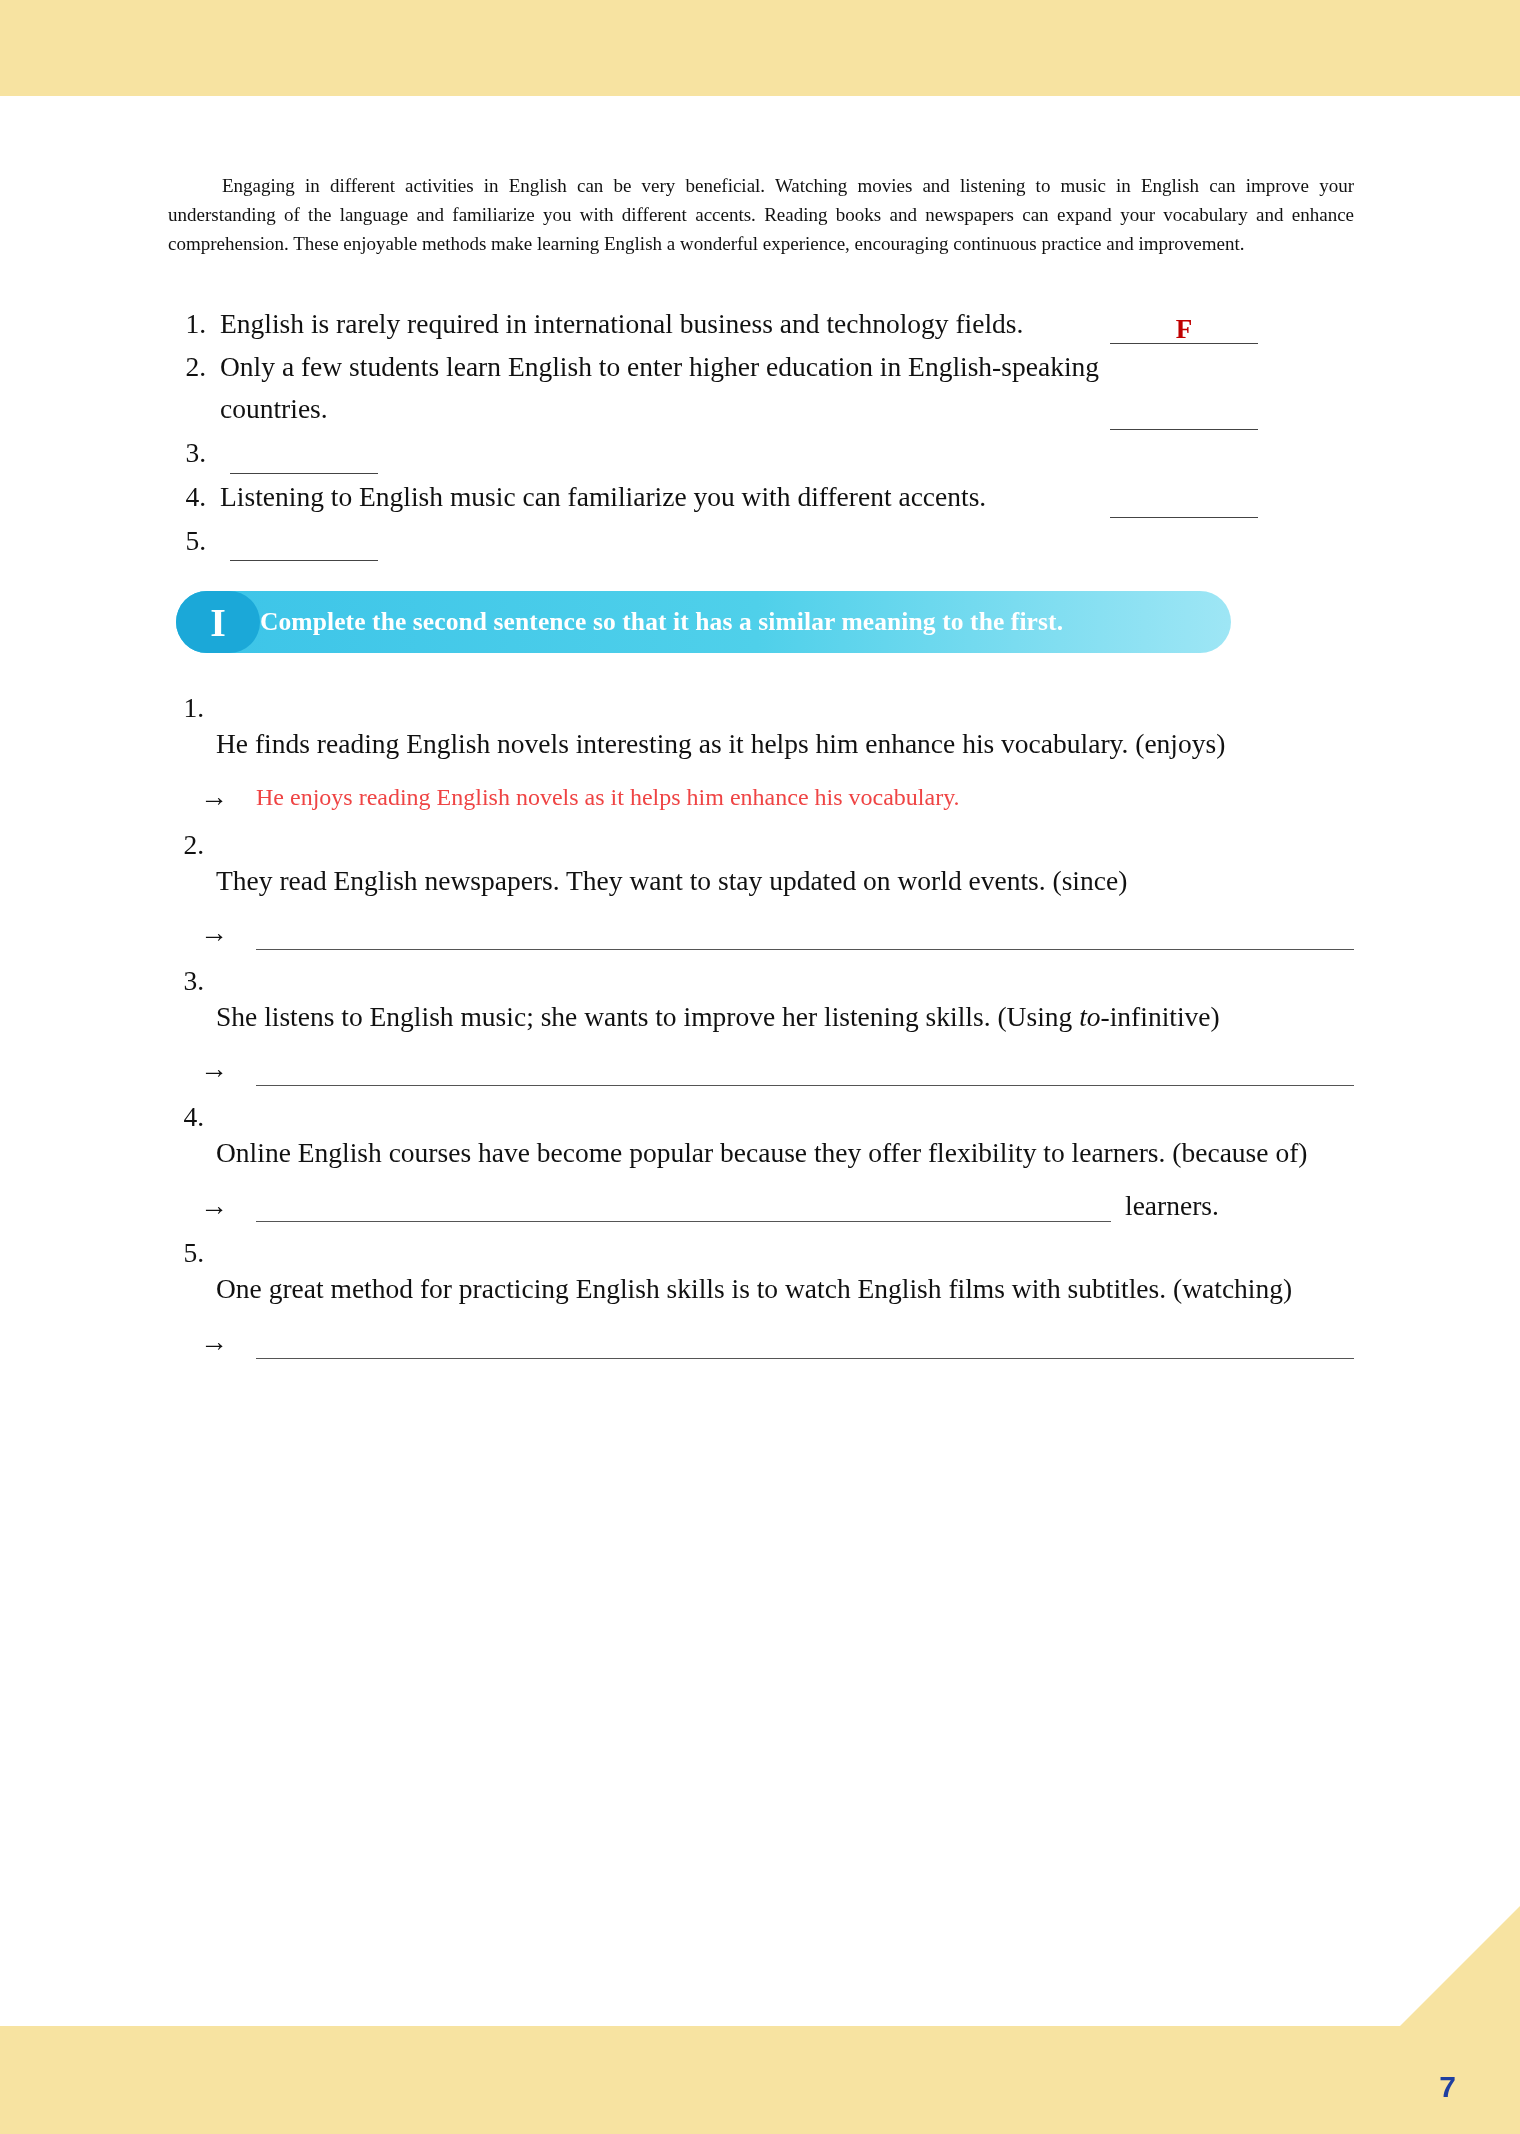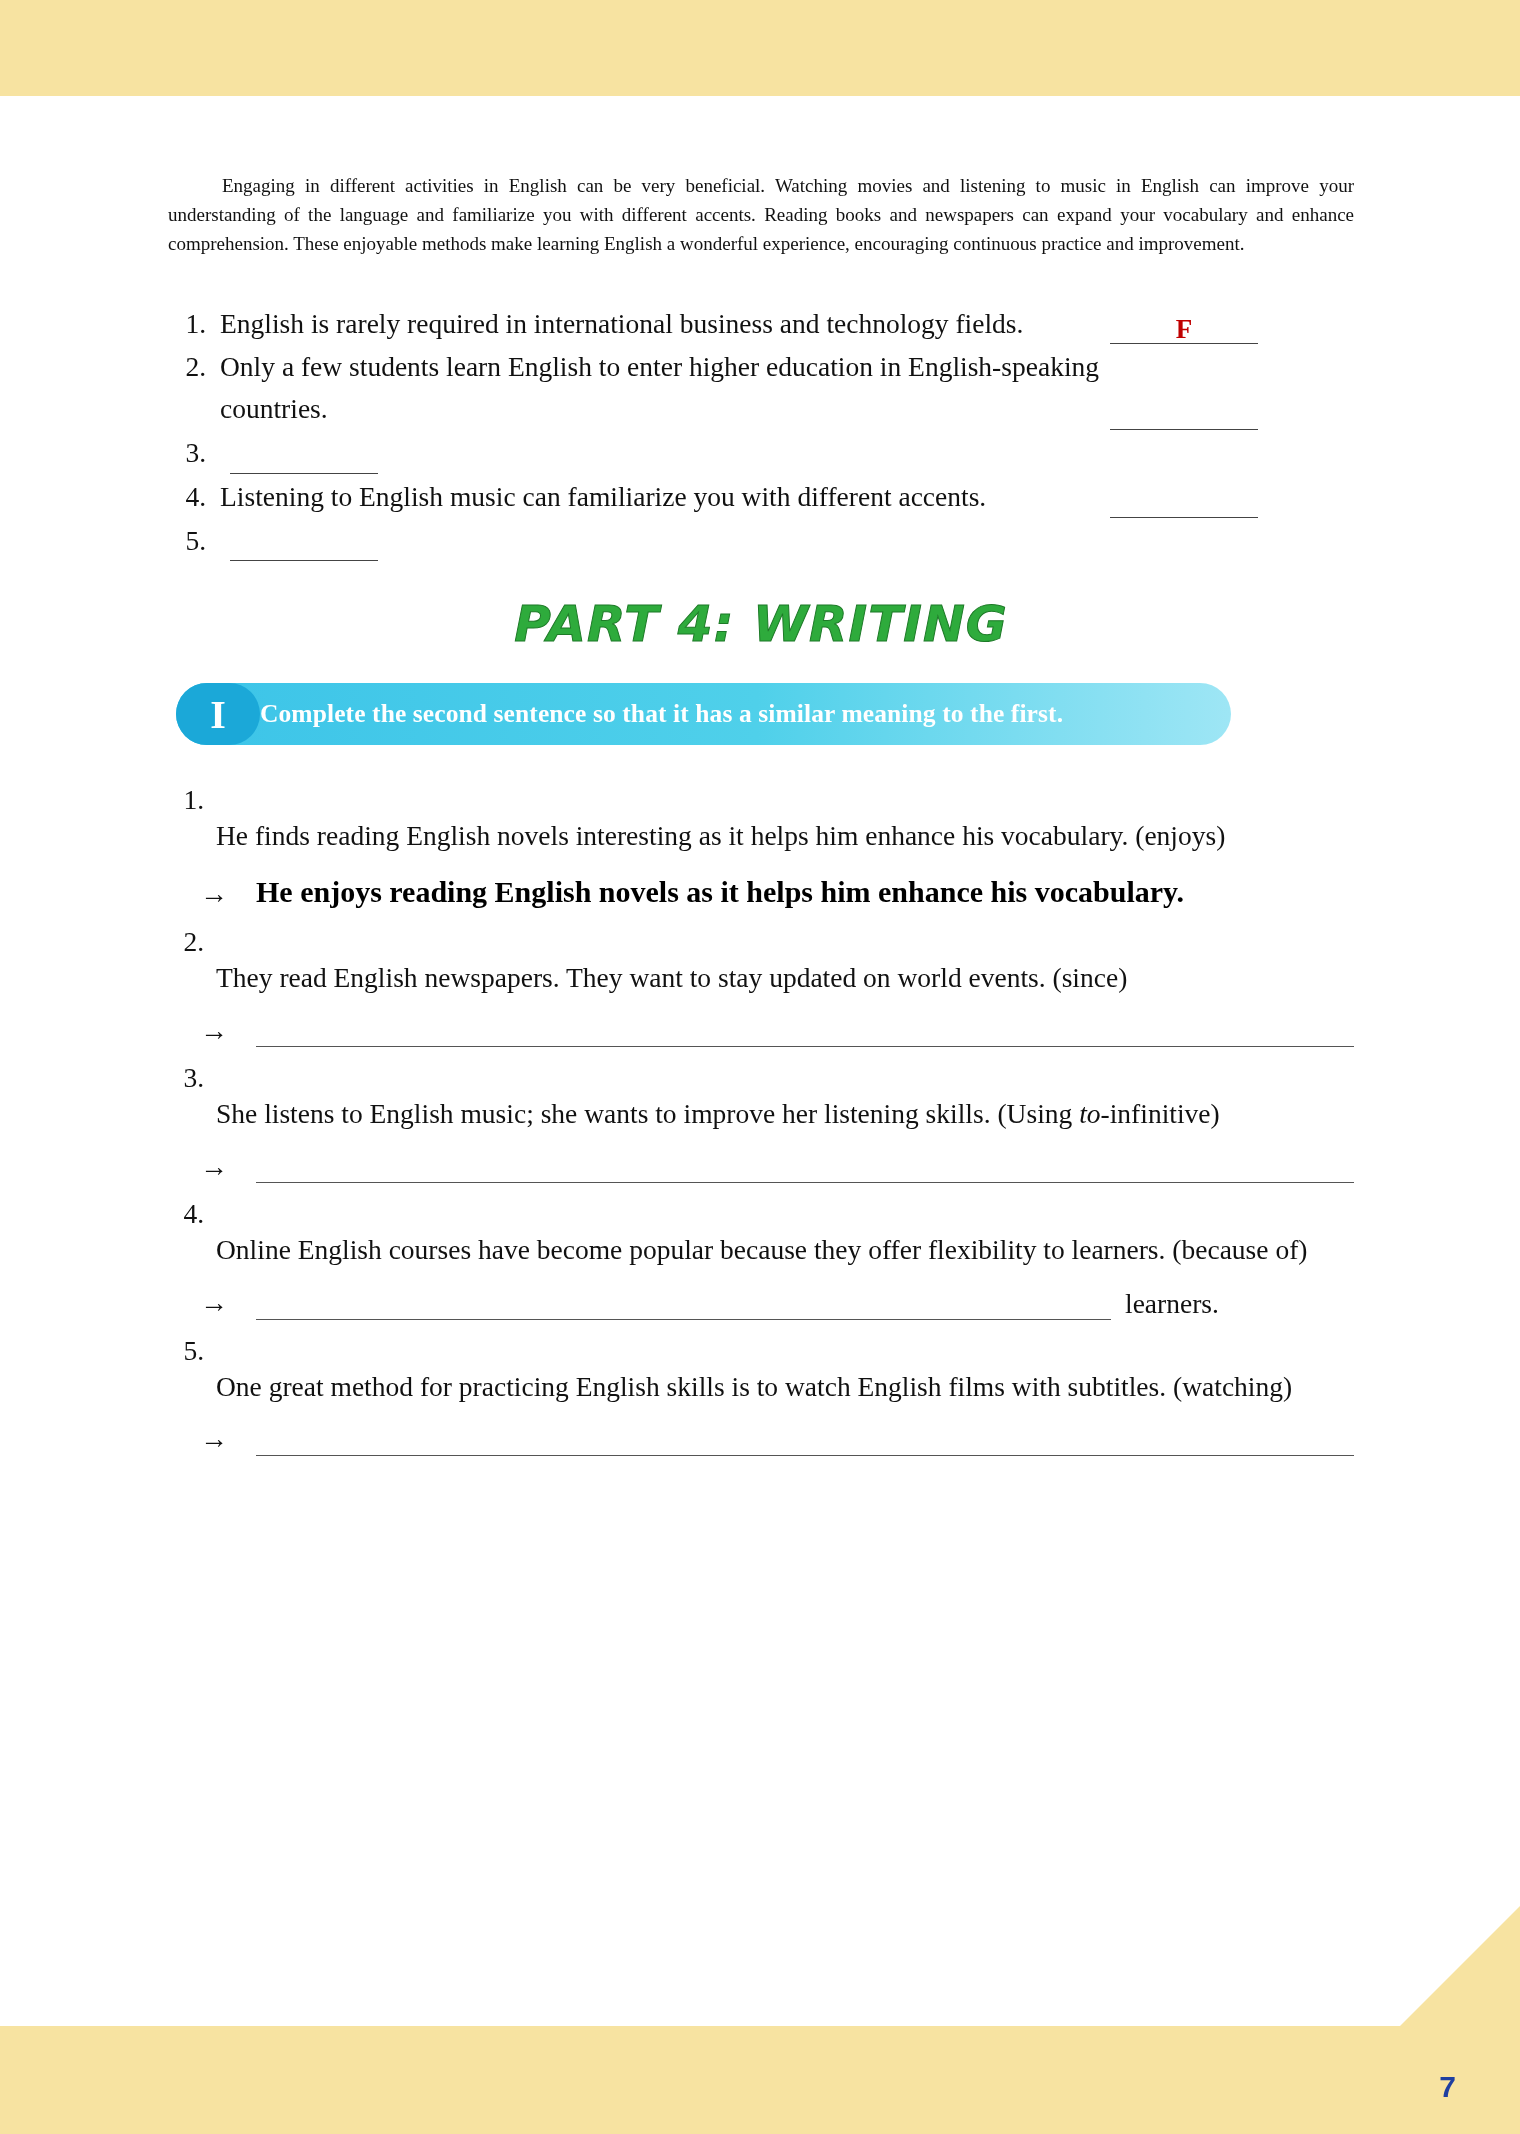--- a/index.html
+++ b/index.html
@@ -196,23 +196,23 @@
     font-size: 27.5px;
     color: #111111;
   }
   .arrow {
     flex: 0 0 56px;
     font-size: 28px;
     line-height: 1.2;
     color: #111111;
   }
   .answer-filled {
-    color: #000000;
-    font-weight: bold;
-    font-size: 30px;
+    color: #ef4444;
+    font-weight: normal;
+    font-size: 24px;
     line-height: 1.3;
   }
   .answer-line {
     flex: 1 1 auto;
     border-bottom: 1.6px solid #555555;
     height: 26px;
   }
   .answer-line.short { flex: 0 0 855px; }
   .answer-tail {
     padding-left: 14px;
@@ -253,21 +253,20 @@
         <span class="tf-num">4.</span>
         <span class="tf-text">Listening to English music can familiarize you with different accents.</span>
         <span class="tf-answer blank"></span>
       </li>
       <li class="tf-item">
         <span class="tf-num">5.</span>
         <span class="tf-answer blank"></span>
       </li>
     </ul>
 
-    <h2 class="part-title">PART 4: WRITING</h2>
 
     <div class="instruction-bar">
       <div class="instruction-badge">I</div>
       <div class="instruction-text">Complete the second sentence so that it has a similar meaning to the first.</div>
     </div>
 
     <ul class="writing-list">
 
       <li class="w-item">
         <div class="w-q">

